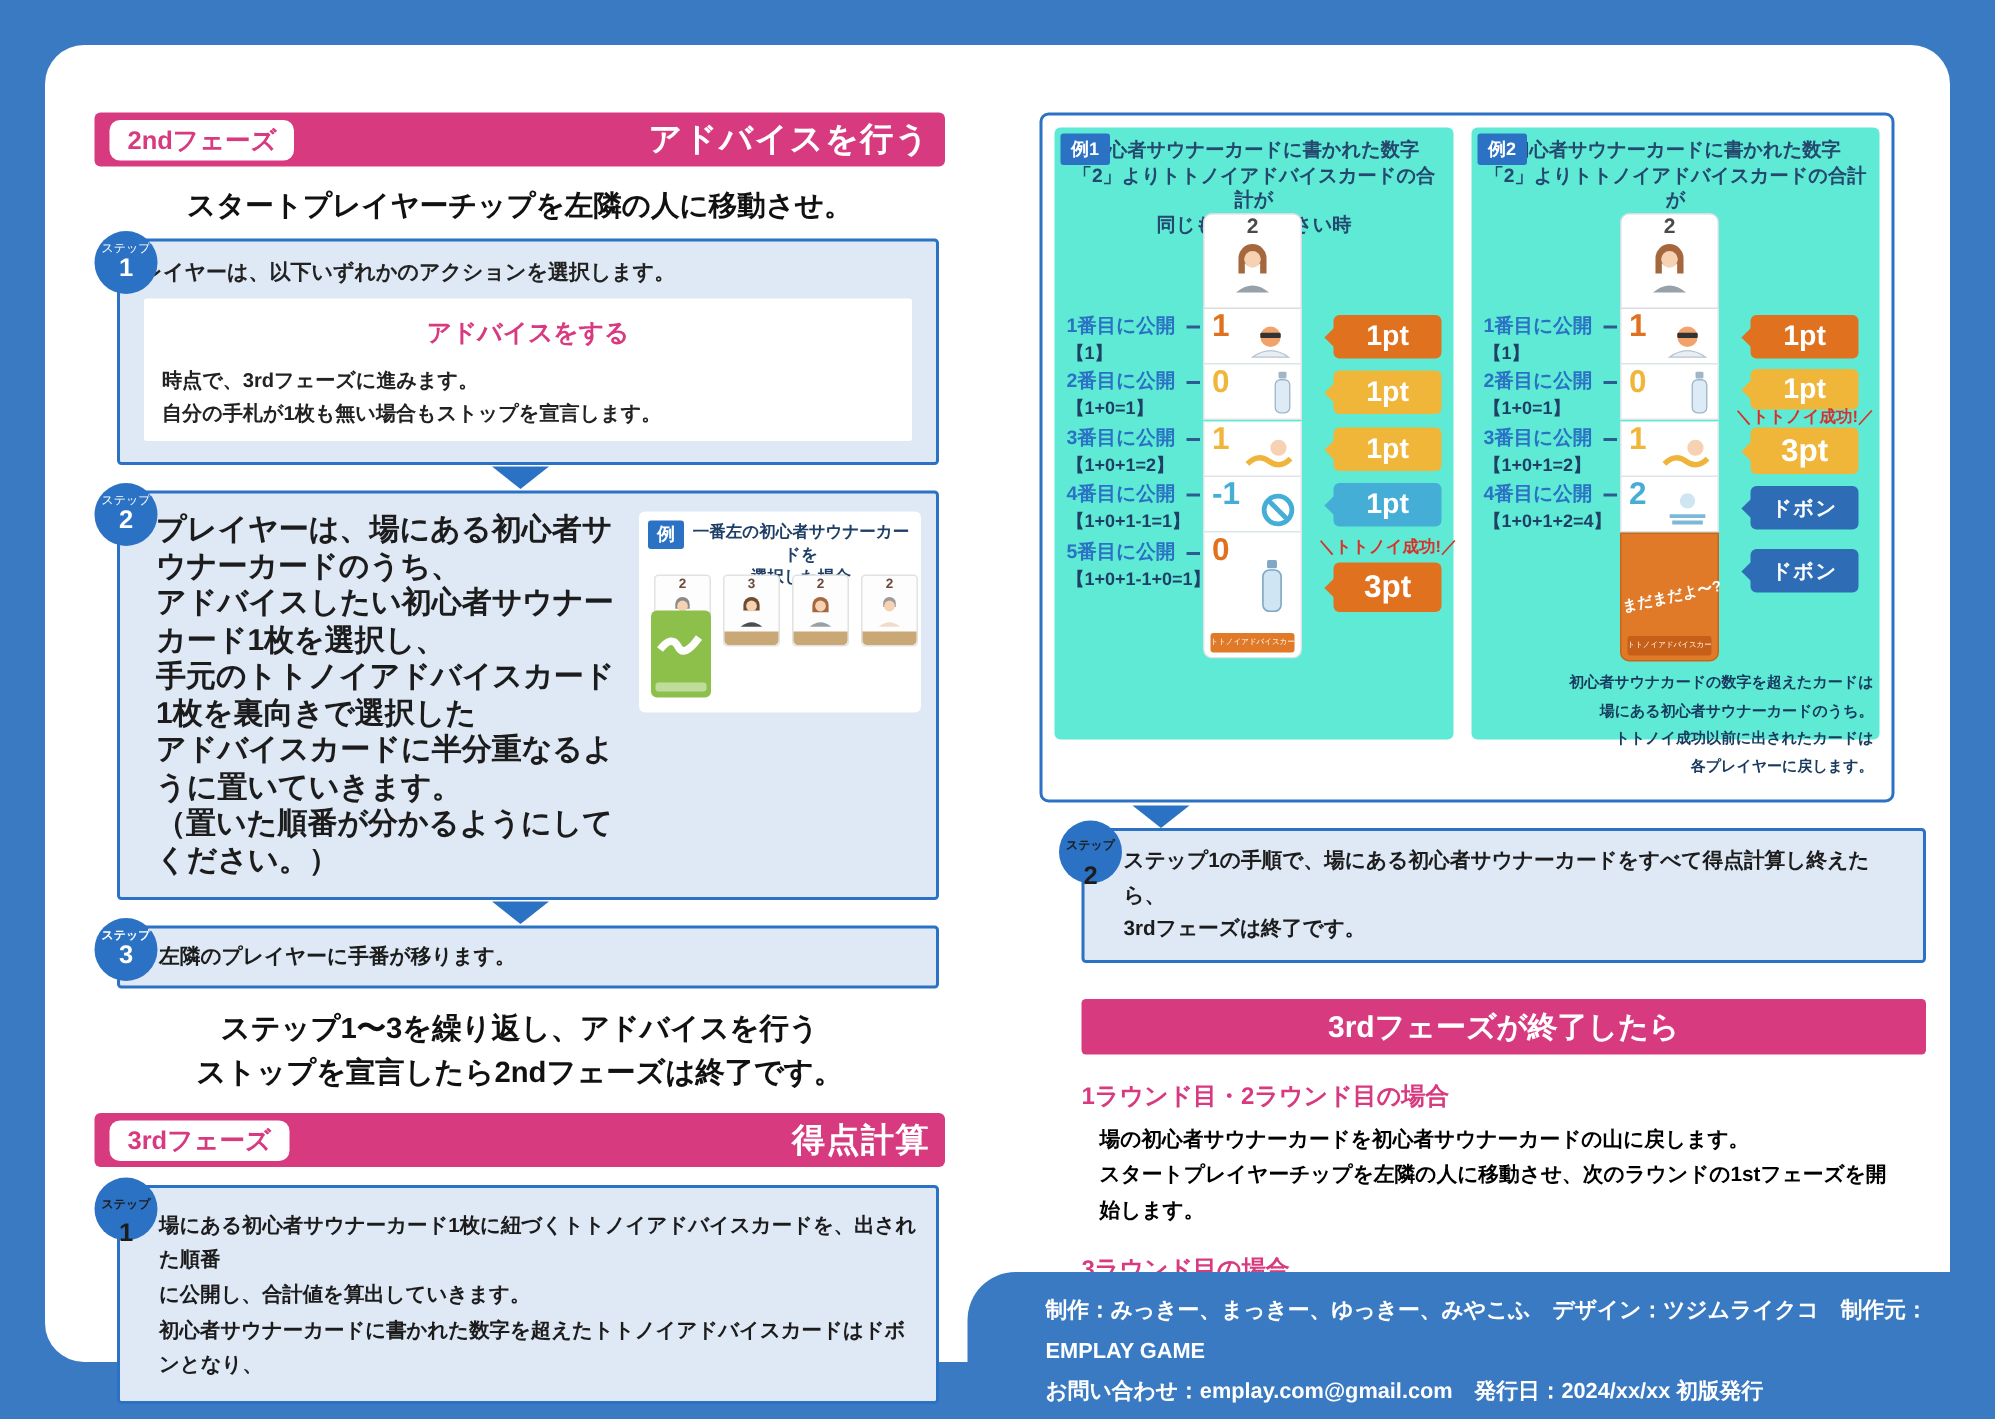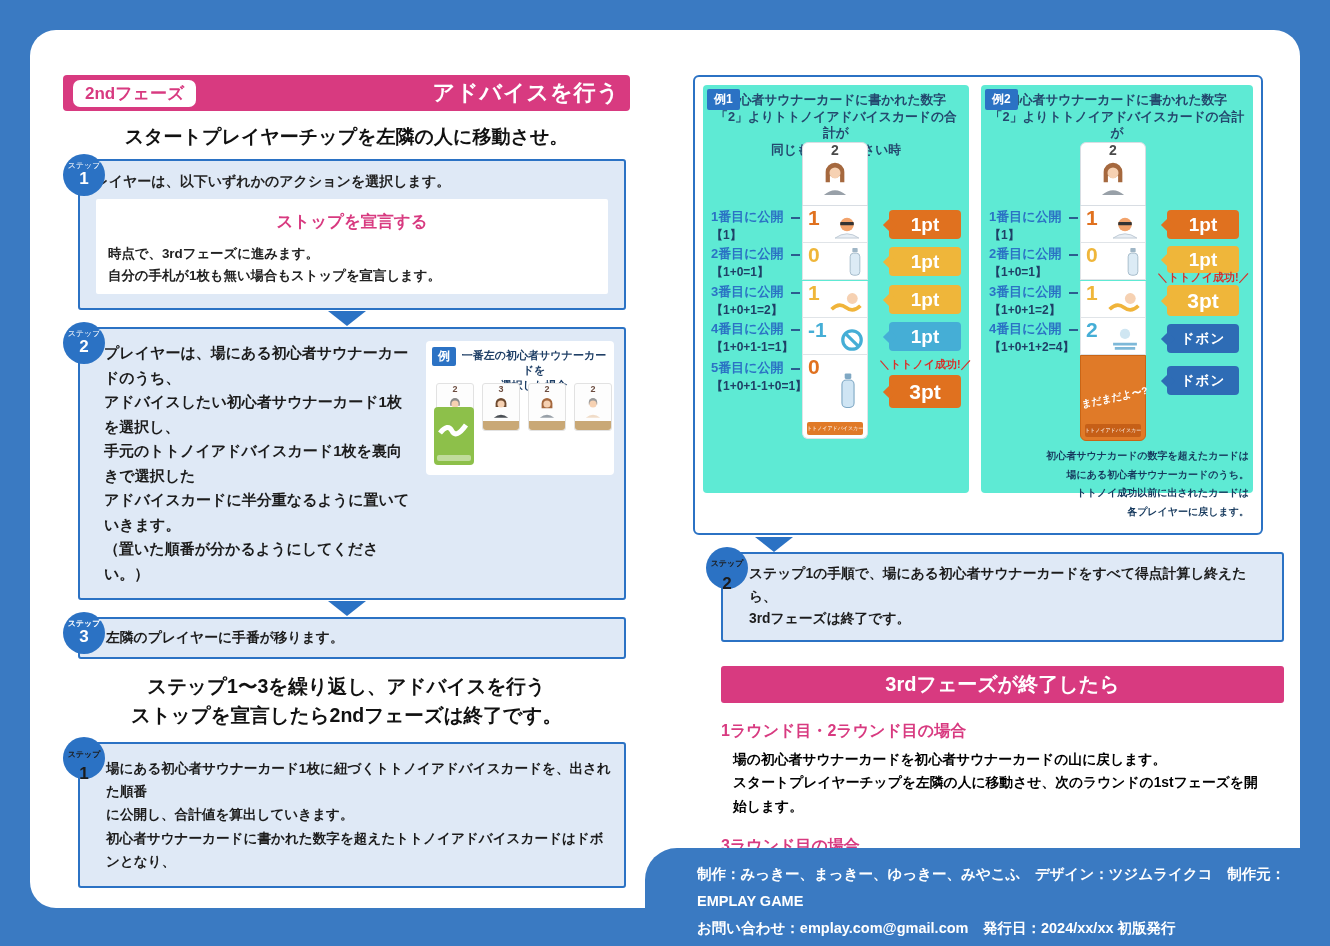--- a/index.html
+++ b/index.html
@@ -27,21 +27,21 @@
   .b1-title{margin:12px 0 8px;font-size:14px;font-weight:600;color:#222;}
   .opts{display:flex;gap:12px;margin:0 16px 14px;}
   .opt{background:#fff;border-radius:2px;padding:8px 12px;box-sizing:border-box;}
   .opt-a{width:208px;text-align:center;}
   .opt-title{color:#d83a80;font-size:16.5px;font-weight:800;margin:4px 0 10px;text-align:center;}
   .opt-a-body{font-size:13.5px;font-weight:600;margin-top:22px;color:#222;}
   .opt-b{flex:1;}
   .opt-b-line{font-size:13.4px;font-weight:600;line-height:21.5px;color:#222;}
 
   .box2{display:flex;padding:12px 10px 12px 24px;gap:10px;margin-top:0;}
-  .b2-text div{font-size:15px;font-weight:600;line-height:24.5px;color:#1c1c1c;}
+  .b2-text div{font-size:20px;font-weight:600;line-height:24.5px;color:#1c1c1c;}
   .ex-mini{width:188px;height:134px;background:#fff;border-radius:4px;position:relative;flex-shrink:0;}
   .ex-mini-badge{position:absolute;top:6px;left:6px;background:#2b72c4;color:#fff;font-size:12px;font-weight:700;padding:1px 6px;border-radius:2px;}
   .ex-mini-cap{position:absolute;top:7px;left:32px;right:4px;text-align:center;font-size:11px;font-weight:600;color:#1f3f66;line-height:15px;}
   .mini-cards{position:absolute;top:42px;left:10px;display:flex;gap:8px;}
   .mini-card{width:36px;height:46px;background:#fdfdfd;border:1px solid #e2e2e2;border-radius:3px;position:relative;text-align:center;}
   .mini-num{font-size:9px;font-weight:800;color:#6b4b3e;line-height:11px;}
   .mini-band{position:absolute;left:0;right:0;bottom:0;height:9px;background:#c9a876;border-radius:0 0 3px 3px;}
   .green-card{position:absolute;left:8px;top:66px;width:40px;height:58px;background:#8dc04a;border-radius:4px;z-index:4;}
   .green-band{position:absolute;left:3px;right:3px;bottom:4px;height:6px;background:rgba(255,255,255,.45);border-radius:2px;}
 
@@ -105,21 +105,21 @@
       <div class="intro">スタートプレイヤーチップを左隣の人に移動させ。</div>
 
       <div class="sbox" style="margin-top:9px;">
         <div class="badge">
           <span class="s">ステップ</span>
           <span class="n">1</span>
         </div>
         <div class="b1-title">プレイヤーは、以下いずれかのアクションを選択します。</div>
         <div class="opts">
           <div class="opt opt-b">
-            <div class="opt-title">ストップを宣言する</div>
+            <div class="opt-title">アドバイスをする</div>
             <div class="opt-b-line">時点で、3rdフェーズに進みます。</div>
             <div class="opt-b-line">自分の手札が1枚も無い場合もストップを宣言します。</div>
           </div>
         </div>
       </div>
 
       <div class="arr"></div>
 
       <div class="sbox box2">
         <div class="badge">
@@ -194,20 +194,24 @@
           <span class="n">3</span>
         </div>
         <span>左隣のプレイヤーに手番が移ります。</span>
       </div>
 
       <div class="outro">
         <div>ステップ1〜3を繰り返し、アドバイスを行う</div>
         <div>ストップを宣言したら2ndフェーズは終了です。</div>
       </div>
 
+      <div class="phase-bar" style="margin-top:12px;">
+        <span class="phase-chip">3rdフェーズ</span>
+        <span class="bar-title">得点計算</span>
+      </div>
 
       <div class="sbox box4">
         <div class="badge">
           <span class="s">ステップ</span>
           <span class="n">1</span>
         </div>
         <div>場にある初心者サウナーカード1枚に紐づくトトノイアドバイスカードを、出された順番</div>
         <div>に公開し、合計値を算出していきます。</div>
         <div>初心者サウナーカードに書かれた数字を超えたトトノイアドバイスカードはドボンとなり、</div>
 

